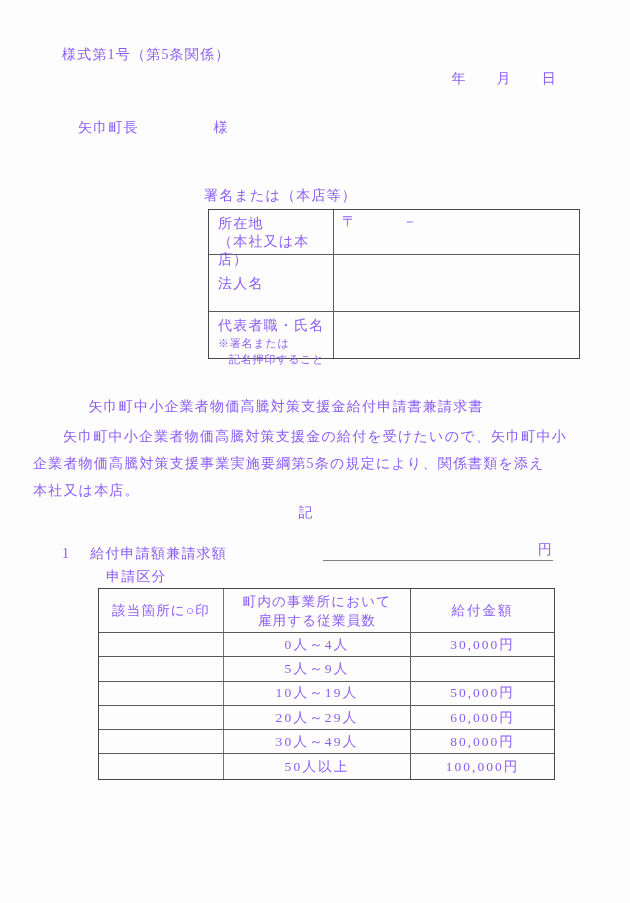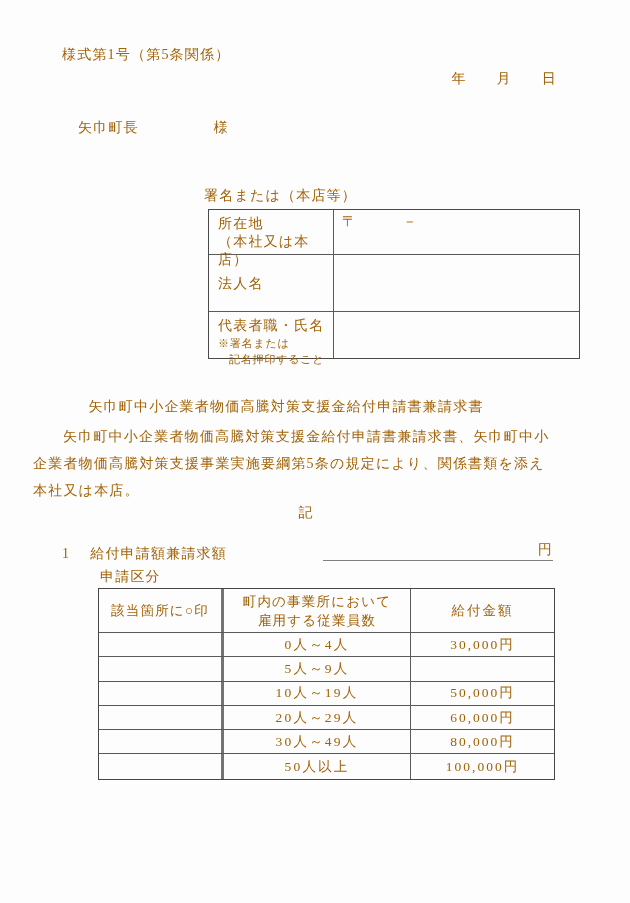--- a/index.html
+++ b/index.html
@@ -4,21 +4,21 @@
 <style>
   * { box-sizing: border-box; margin: 0; padding: 0; }
   html, body { background: #ffffff; }
   .page {
     position: relative;
     width: 630px;
     height: 903px;
     margin: 0 auto;
     background: #fdfdfd;
     font-family: "Liberation Serif", "DejaVu Serif", serif;
-    color: #a16207;
+    color: #8b5cf6;
     letter-spacing: 1.2px;
     font-size: 14px;
     overflow: hidden;
   }
   .abs { position: absolute; }
 
   
   .form-number { top: 46px; left: 62px; }
   .date-line { top: 70px; left: 0; width: 557px; display: flex; justify-content: flex-end; gap: 30px; }
   .addressee { top: 119px; left: 78px; }
@@ -44,27 +44,27 @@
   .body-paragraph .line1 { text-indent: 30px; }
   .record-heading { top: 504px; left: 0; width: 612px; text-align: center; }
 
   
   .section1-head { top: 545px; left: 62px; }
   .section1-head .sec-label { margin-left: 20px; }
   .amount-line {
     top: 541px; left: 323px; width: 230px; height: 20px;
     border-bottom: 1px solid #808080; text-align: right;
   }
-  .subheading { top: 568px; left: 100px; }
+  .subheading { top: 568px; left: 106px; }
 
   
   .grant-table { top: 588px; left: 98px; width: 457px; border: 1px solid #464646; background: #fdfdfd; font-size: 13.5px; }
   .gt-row { display: flex; border-bottom: 1px solid #5a5a5a; }
   .gt-row:last-child { border-bottom: none; }
-  .gt-c1 { width: 125px; border-right: 3px solid #737373; display: flex; align-items: center; justify-content: center; text-align: center; }
+  .gt-c1 { width: 125px; border-right: 1px solid #737373; display: flex; align-items: center; justify-content: center; text-align: center; }
   .gt-c2 { width: 187px; border-right: 1px solid #5a5a5a; display: flex; flex-direction: column; align-items: center; justify-content: center; text-align: center; }
   .gt-c3 { flex: 1; display: flex; align-items: center; justify-content: center; text-align: center; letter-spacing: 2px; }
   .gt-header { height: 44px; }
   .gt-header .gt-c2 { line-height: 19px; }
   .gt-body { height: 24.3px; }
   .gt-body .gt-c2 { letter-spacing: 2.2px; }
 </style>
 </head>
 <body>
 
@@ -110,21 +110,21 @@
         <div class="note">※署名または</div>
         <div class="note note-indent">記名押印すること</div>
       </div>
       <div class="at-value">
         <span></span>
       </div>
     </div>
   </div>
 
   <div class="abs body-paragraph">
-    <div class="line1">矢巾町中小企業者物価高騰対策支援金給付申請書兼請求書、矢巾町中小</div>
+    <div class="line1">矢巾町中小企業者物価高騰対策支援金の給付を受けたいので、矢巾町中小</div>
     <div>企業者物価高騰対策支援事業実施要綱第5条の規定により、関係書類を添え</div>
     <div>本社又は本店。</div>
   </div>
 
   <div class="abs record-heading">記</div>
 
   <div class="abs section1-head">
     <span>1</span><span class="sec-label">給付申請額兼請求額</span>
   </div>
 

